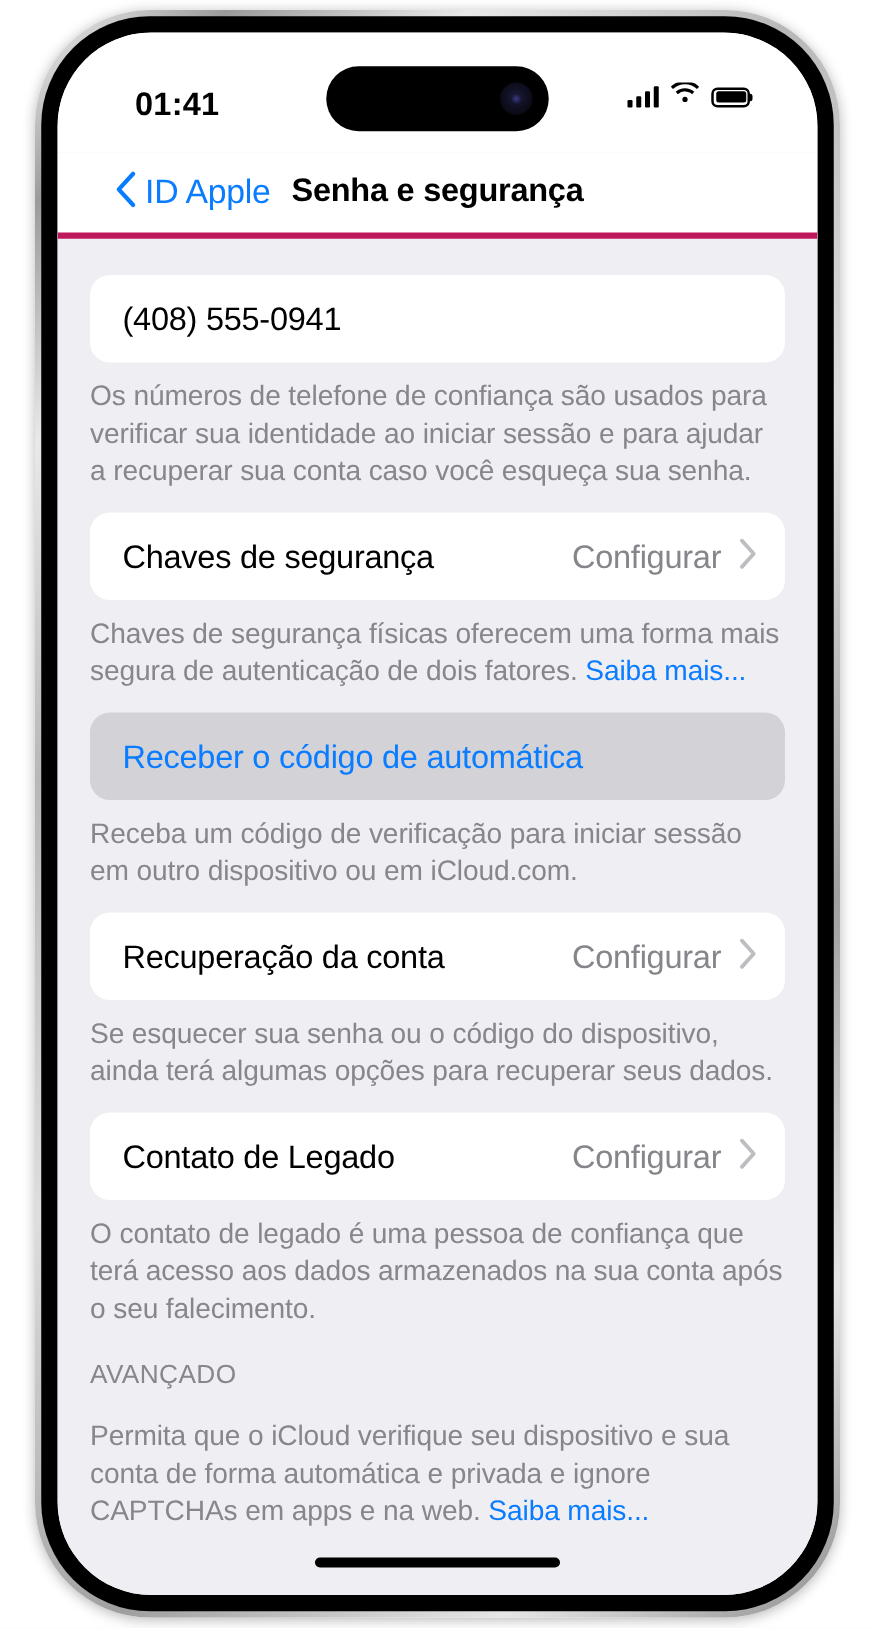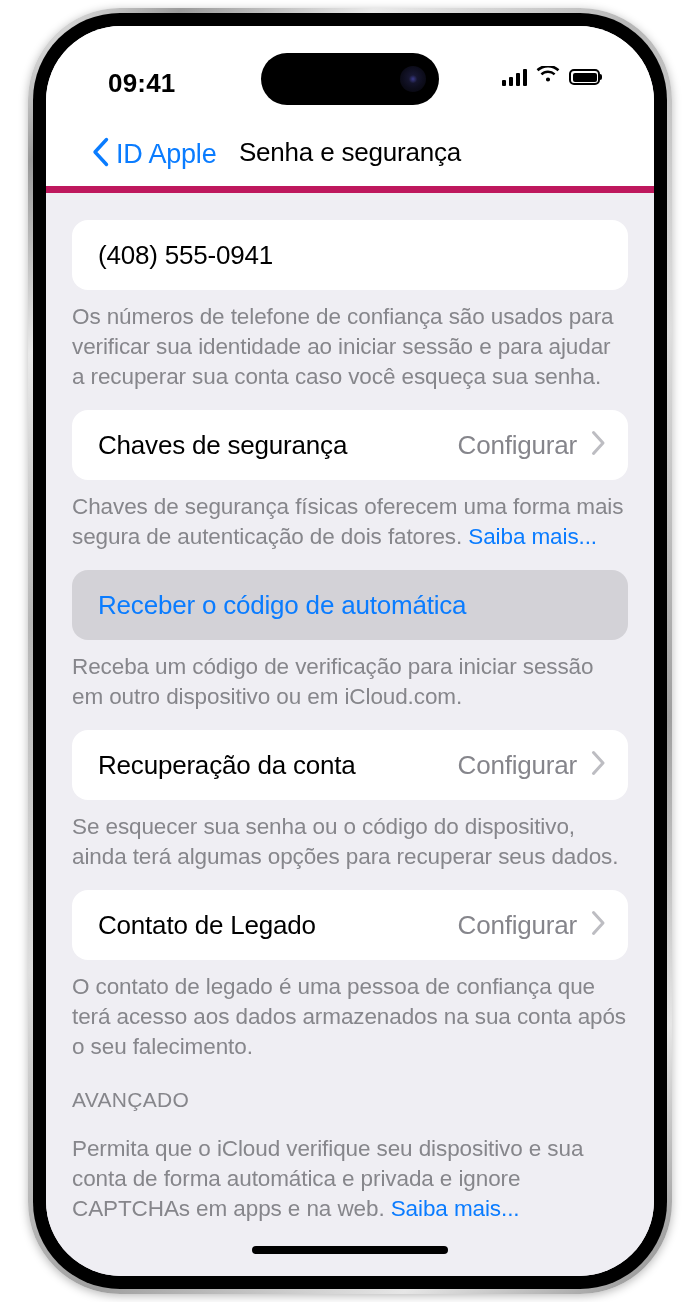--- a/index.html
+++ b/index.html
@@ -146,21 +146,21 @@
     border-radius:2px;
   }
 
   
   #nav-bar {
     position: absolute;
     left: 0; top: 96px;
     width: 100%;
     height: 64px;
     background: #ffffff;
-    border-bottom: 7px solid #be185d;
+    border-bottom: 5px solid #be185d;
     z-index: 5;
   }
   #back-button {
     position: absolute;
     left: 46px;
     top: 50%;
     transform: translateY(-50%);
     display: flex;
     align-items: center;
     gap: 7px;
@@ -173,21 +173,21 @@
     color: #0a7cff;
     letter-spacing: -.2px;
   }
   #nav-title {
     position: absolute;
     left: 50%;
     transform: translateX(-50%);
     top: 50%;
     margin-top: -17px;
     font-size: 26px;
-    font-weight: normal;
+    font-weight: bold;
     color: #000;
     white-space: nowrap;
     letter-spacing: -.2px;
   }
 
   
   #content {
     position: absolute;
     left: 0;
     top: 161px;
@@ -298,21 +298,21 @@
   <div id="phone-bezel">
 
     <div class="side-btn" id="action-button"></div>
     <div class="side-btn" id="volume-up"></div>
     <div class="side-btn" id="volume-down"></div>
     <div class="side-btn" id="power-button"></div>
 
     <div id="phone-screen">
 
       <div id="status-bar">
-        <div id="status-time">09:41</div>
+        <div id="status-time">01:41</div>
 
         <div id="dynamic-island">
           <div id="island-camera"></div>
         </div>
 
         <div id="status-icons">
           <span class="bars">
             <i></i>
               <i></i>
               <i></i>

